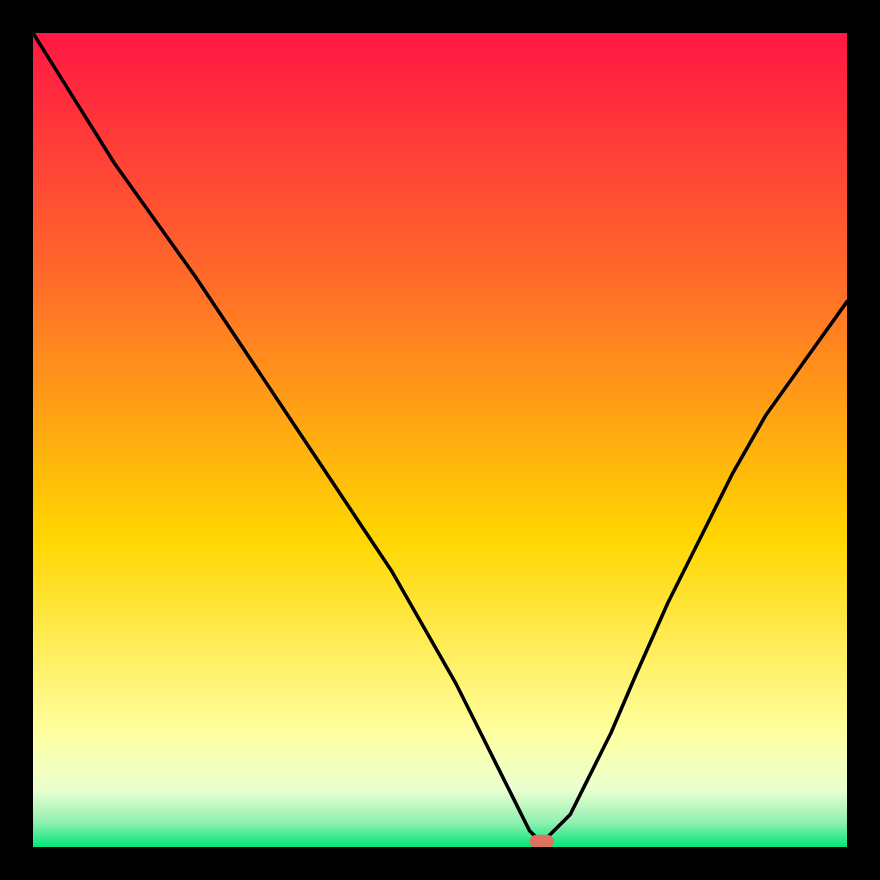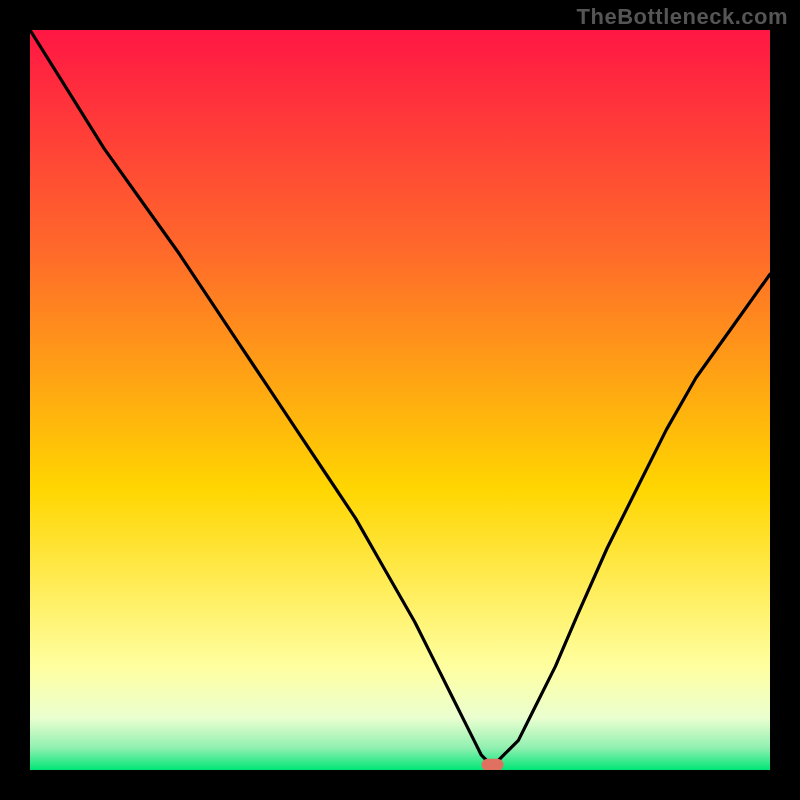--- a/index.html
+++ b/index.html
@@ -33,21 +33,20 @@
     top: 30px;
     width: 740px;
     height: 740px;
     display: block;
   }
 </style>
 </head>
 <body>
 <div class="frame">
 
-  <div class="watermark">TheBottleneck.com</div>
 
   <svg class="plot-area" viewBox="0 0 740 740" preserveAspectRatio="none">
     <defs>
       <linearGradient id="bgGrad" x1="0" y1="0" x2="0" y2="1">
           <stop offset="0%" stop-color="#ff1744"></stop>
           <stop offset="30%" stop-color="#ff6a2a"></stop>
           <stop offset="62%" stop-color="#ffd600"></stop>
           <stop offset="86%" stop-color="#ffffa0"></stop>
           <stop offset="93%" stop-color="#eaffd0"></stop>
           <stop offset="97%" stop-color="#90f0b0"></stop>

